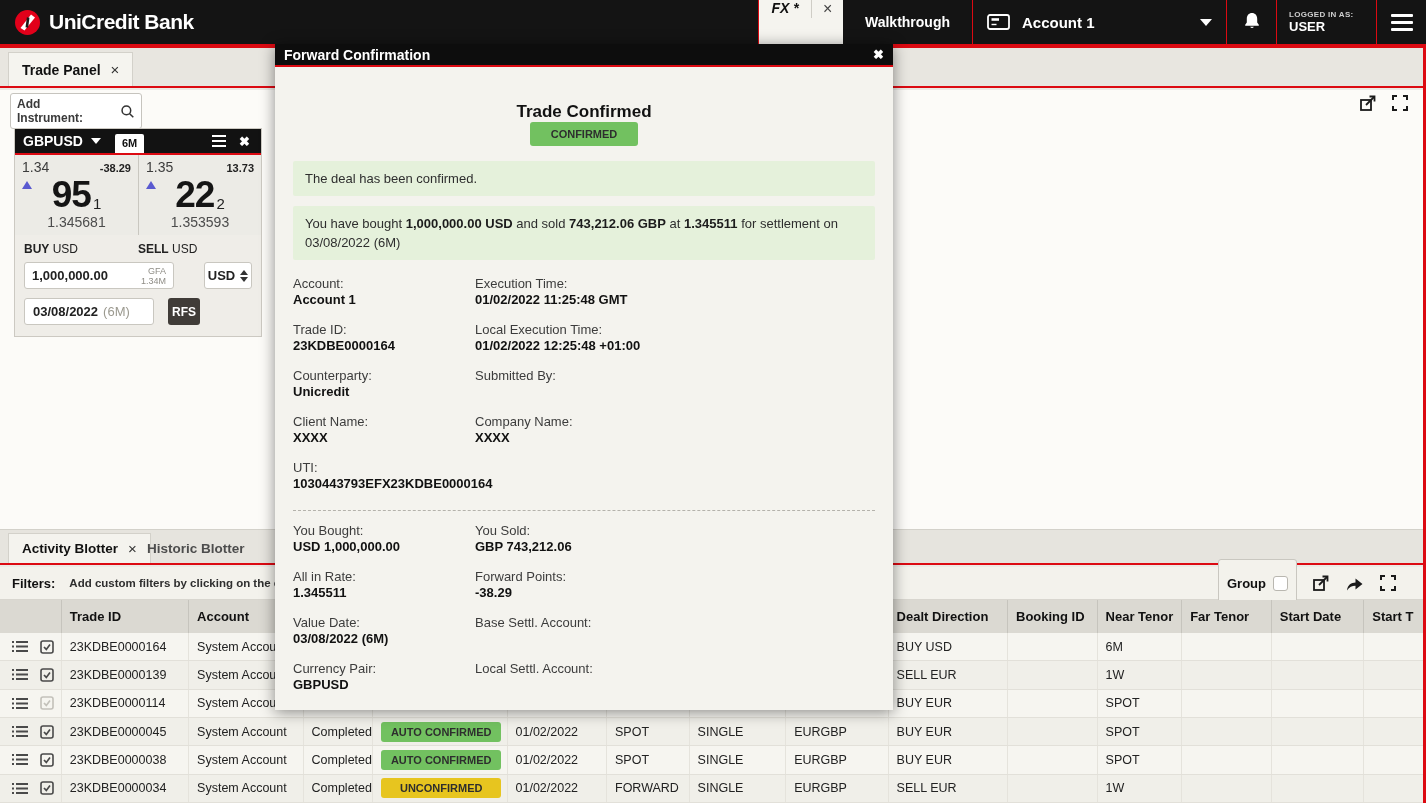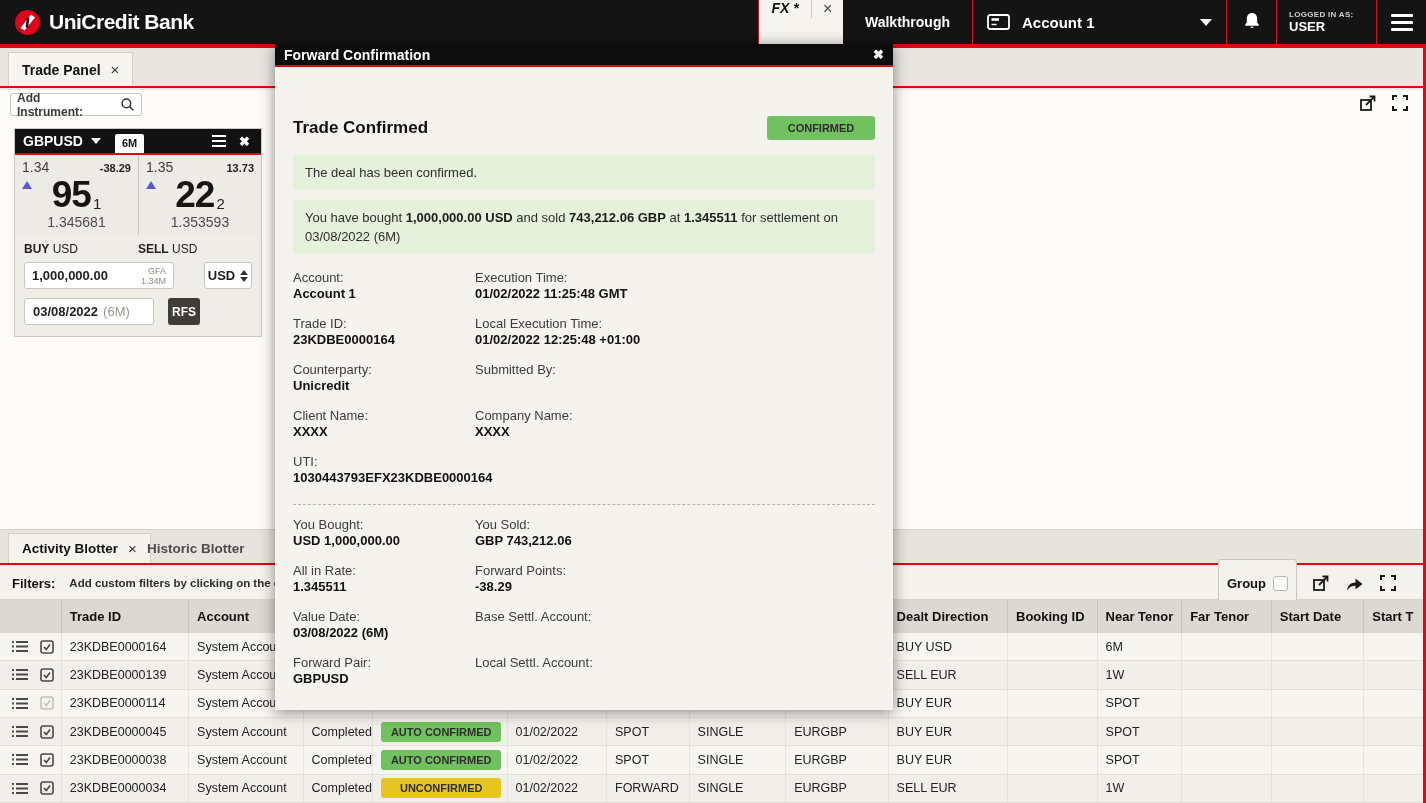--- a/index.html
+++ b/index.html
@@ -31,21 +31,21 @@
 
   
   .ptabrow { position:absolute; top:48px; left:0; width:1426px; height:40px; background:#e8e6e0; border-bottom:2px solid #dc0a12; z-index:4; }
   .ptab { position:absolute; left:8px; bottom:0; height:34px; background:#f5f4ef; border:1px solid #d3d1ca; border-bottom:none; display:flex; align-items:center; gap:10px; padding:0 13px; }
   .ptab-label { font-size:14px; font-weight:bold; color:#111; }
   .tab-x { color:#333; font-size:15px; cursor:pointer; }
 
   
   .main { position:absolute; top:90px; left:0; width:1423px; height:440px; background:#fcfbf8; border-bottom:1px solid #d3d1ca; }
   .panel-icons { position:absolute; top:4px; right:14px; display:flex; gap:14px; }
-  .addbox { position:absolute; top:3px; left:10px; width:132px; height:23px; background:#fff; border:1px solid #c6c4be; border-radius:3px; display:flex; align-items:center; padding:0 6px; gap:20px; }
+  .addbox { position:absolute; top:3px; left:10px; width:132px; height:36px; background:#fff; border:1px solid #c6c4be; border-radius:3px; display:flex; align-items:center; padding:0 6px; gap:20px; }
   .addbox-text { flex:1; font-size:12px; font-weight:bold; color:#3a3a3a; }
 
   
   .widget { position:absolute; top:38px; left:14px; width:248px; background:#efede8; border:1px solid #ccc9c2; }
   .w-head { height:26px; background:#121212; display:flex; align-items:center; padding:0 8px; gap:6px; border-bottom:2px solid #dc0a12; }
   .w-pair { color:#fff; font-size:14px; font-weight:bold; }
   .w-chev { width:0; height:0; border-left:5px solid transparent; border-right:5px solid transparent; border-top:6px solid #fff; margin-left:2px; }
   .w-tenor { background:#fff; color:#111; font-size:11px; font-weight:bold; padding:3px 7px 4px; border-radius:2px 2px 0 0; margin-left:8px; align-self:flex-end; }
   .w-sp { flex:1; }
   .w-menu { display:flex; flex-direction:column; gap:2.5px; padding:4px; cursor:pointer; }
@@ -105,21 +105,21 @@
   .badge { display:inline-block; min-width:120px; text-align:center; padding:4px 6px; border-radius:3px; font-size:11px; font-weight:bold; color:#2e2e2e; }
   .badge.green { background:#72c160; }
   .badge.yellow { background:#e7c51f; }
 
   
   .modal { position:absolute; top:44px; left:275px; width:618px; height:666px; z-index:60; box-shadow:0 2px 14px rgba(0,0,0,.45); display:flex; flex-direction:column; }
   .m-title { height:23px; background:#0d0d0d; border-bottom:2px solid #dc0a12; display:flex; align-items:center; padding:0 9px; }
   .m-title-text { color:#fff; font-size:14px; font-weight:bold; flex:1; }
   .m-close { color:#fff; font-size:13px; font-weight:bold; cursor:pointer; }
   .m-body { flex:1; background:#f4f3ee; padding:17px 18px 12px; overflow:hidden; }
-  .m-headrow { display:flex; align-items:center; justify-content:space-between; margin:32px 0 15px; }
+  .m-headrow { display:flex; align-items:center; justify-content:space-between; margin:18px 0 15px;flex-direction:column; }
   .m-heading { font-size:17px; font-weight:bold; color:#111; }
   .confirmed-badge { background:#72c160; border-radius:3px; min-width:108px; text-align:center; padding:6px 10px; font-size:11px; font-weight:bold; color:#2e2e2e; }
   .alert { background:#e5f1db; border-radius:2px; padding:8px 12px; font-size:13px; color:#2e2e2e; margin-bottom:10px; line-height:19px; }
   .alert b { font-weight:bold; color:#1c1c1c; }
   .fields { display:flex; margin-top:16px; }
   .fcol-l { width:182px; }
   .fcol-r { flex:1; }
   .fitem { margin-bottom:14px; }
   .flabel { font-size:13px; color:#3c3c3c; line-height:16px; }
   .fvalue { font-size:13px; font-weight:bold; color:#111; line-height:16px; min-height:16px; }
@@ -634,21 +634,21 @@
           </div>
           <div class="fitem">
             <div class="flabel">All in Rate:</div>
             <div class="fvalue">1.345511</div>
           </div>
           <div class="fitem">
             <div class="flabel">Value Date:</div>
             <div class="fvalue">03/08/2022 (6M)</div>
           </div>
           <div class="fitem">
-            <div class="flabel">Forward Pair:</div>
+            <div class="flabel">Currency Pair:</div>
             <div class="fvalue">GBPUSD</div>
           </div>
         </div>
       <div class="fcol-r" id="s2r">
           <div class="fitem">
             <div class="flabel">You Sold:</div>
             <div class="fvalue">GBP 743,212.06</div>
           </div>
           <div class="fitem">
             <div class="flabel">Forward Points:</div>

